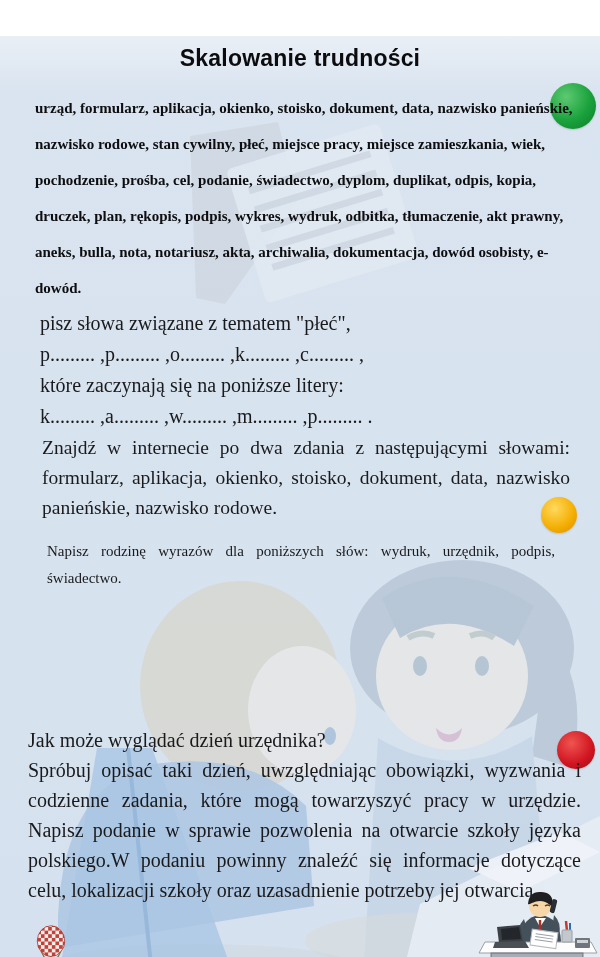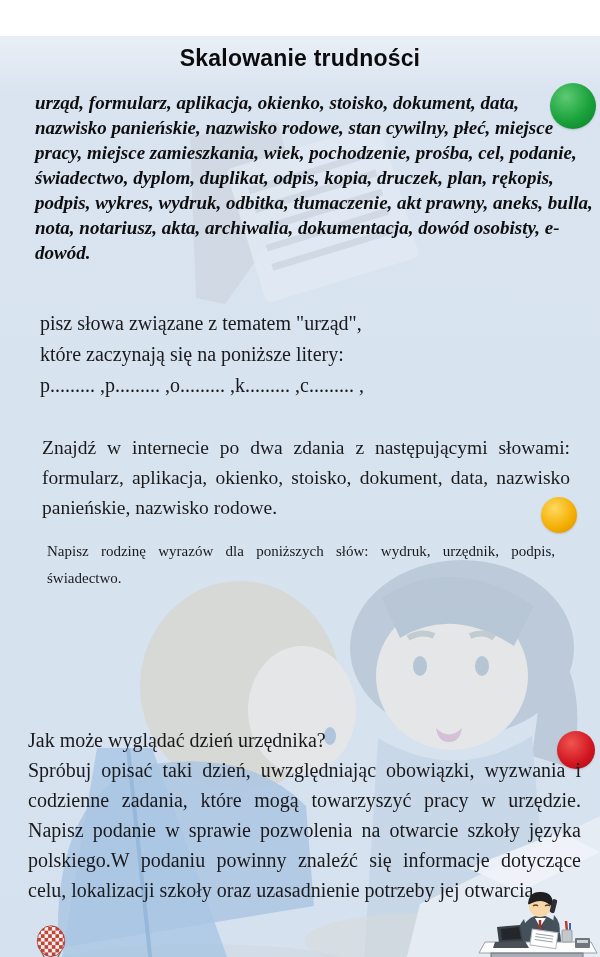--- a/index.html
+++ b/index.html
@@ -20,21 +20,21 @@
   .ball-green  { left:550px; top:47px;  width:46px; height:46px;
     background:radial-gradient(circle at 35% 30%, #5ec973 0%, #1aa23c 55%, #0c7c2a 100%); }
   .ball-yellow { left:541px; top:461px; width:36px; height:36px;
     background:radial-gradient(circle at 38% 32%, #ffd95e 0%, #f3ad00 60%, #d68d00 100%); }
   .ball-red    { left:557px; top:695px; width:38px; height:38px;
     background:radial-gradient(circle at 38% 32%, #ef5450 0%, #d01420 60%, #9f0d15 100%); }
 
   .task { position:absolute; }
   .task-flashcards { left:35px; top:50px; width:558px; }
   .task-flashcards .intro { font-size:20px; line-height:28px; }
-  .task-flashcards .words { font-weight:700; font-size:19px; line-height:25px; margin-top:4px; color:#0e0e10;font-style:italic; }
+  .task-flashcards .words { font-weight:700; font-size:15px; line-height:36px; margin-top:4px; color:#0e0e10; }
 
   .task-letters { left:40px; top:272px; font-size:20px; line-height:31px; }
   .task-letters span { display:block; }
 
   .task-internet { left:42px; top:397px; width:528px; font-size:19.5px; line-height:30px; text-align:justify; }
 
   .task-wordfamily { left:47px; top:502px; width:508px; font-size:15px; line-height:27px; text-align:justify; }
 
   .task-questions { left:54px; top:560px; font-size:17.5px; line-height:29.5px; }
   .task-questions span { display:block; }
@@ -103,23 +103,24 @@
 
   <div class="ball ball-green"></div>
   <div class="ball ball-yellow"></div>
   <div class="ball ball-red"></div>
 
   <div class="task task-flashcards">
     <div class="words">urząd, formularz, aplikacja, okienko, stoisko, dokument, data, nazwisko panieńskie, nazwisko rodowe, stan cywilny, płeć, miejsce pracy, miejsce zamieszkania, wiek, pochodzenie, prośba, cel, podanie, świadectwo, dyplom, duplikat, odpis, kopia, druczek, plan, rękopis, podpis, wykres, wydruk, odbitka, tłumaczenie, akt prawny, aneks, bulla, nota, notariusz, akta, archiwalia, dokumentacja, dowód osobisty, e-dowód.</div>
   </div>
 
   <div class="task task-letters">
-    <span>pisz słowa związane z tematem "urząd",</span>
+    <span>pisz słowa związane z tematem "płeć",</span>
+    <span>p......... ,p......... ,o......... ,k......... ,c......... ,</span>
     <span>które zaczynają się na poniższe litery:</span>
-    <span>p......... ,p......... ,o......... ,k......... ,c......... ,</span>
+    <span>k......... ,a......... ,w......... ,m......... ,p......... .</span>
   </div>
 
   <div class="task task-internet">Znajdź w internecie po dwa zdania z następującymi słowami: formularz, aplikacja, okienko, stoisko, dokument, data, nazwisko panieńskie, nazwisko rodowe.</div>
 
   <div class="task task-wordfamily">Napisz rodzinę wyrazów dla poniższych słów: wydruk, urzędnik, podpis, świadectwo.</div>
 
 
   <div class="task task-essay">
     <span class="heading">Jak może wyglądać dzień urzędnika?</span>
     <div class="body">Spróbuj opisać taki dzień, uwzględniając obowiązki, wyzwania i codzienne zadania, które mogą towarzyszyć pracy w urzędzie. Napisz podanie w sprawie pozwolenia na otwarcie szkoły języka polskiego.W podaniu powinny znaleźć się informacje dotyczące celu, lokalizacji szkoły oraz uzasadnienie potrzeby jej otwarcia.</div>

